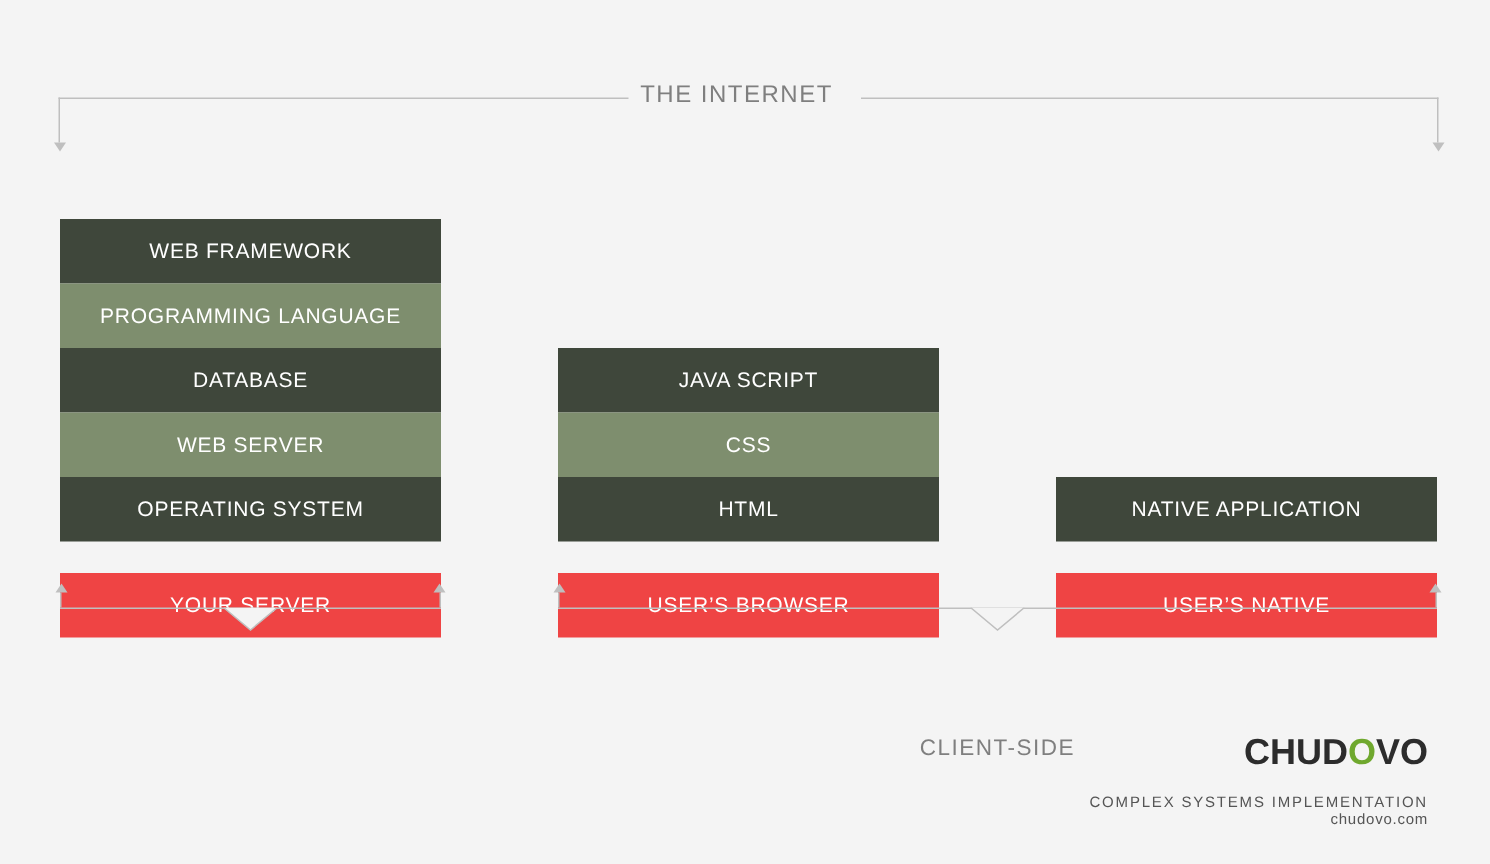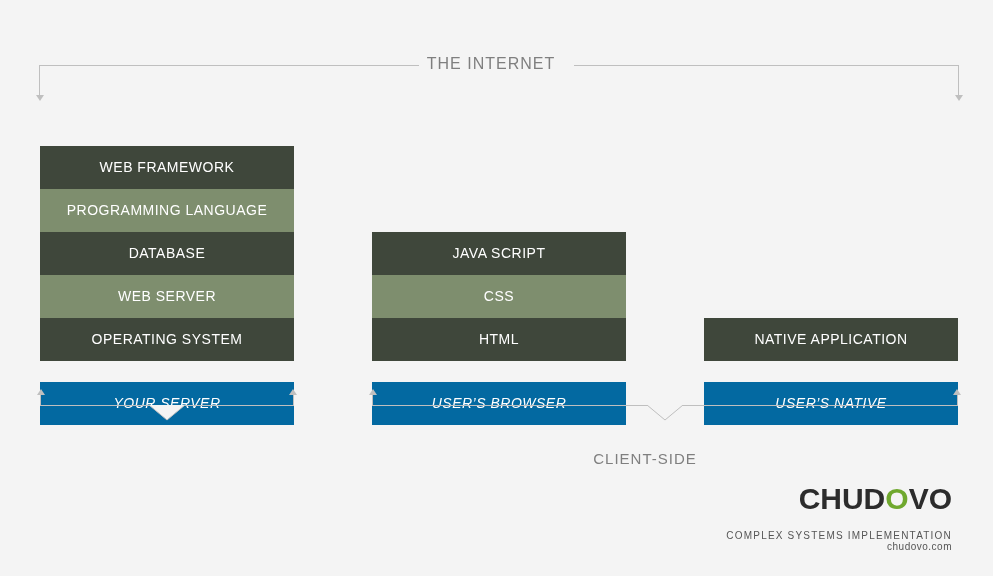--- a/index.html
+++ b/index.html
@@ -66,21 +66,21 @@
     line-height: 43px;
     text-align: center;
     color: #fff;
     font-size: 14px;
     letter-spacing: 0.5px;
     font-weight: 500;
     margin-top: 40px;
   }
   .dark { background: #3f473b; }
   .olive { background: #7e8e6e; }
-  .gray { background: #0369a1; font-style: italic; }
+  .gray { background: #ef4444; }
 
   .r1 { top: 106px; }
   .r2 { top: 149px; }
   .r3 { top: 192px; }
   .r4 { top: 235px; }
   .r5 { top: 278px; }
   .r6 { top: 342px; }
 
   .posrow { position: absolute; width: 254px; }
 
@@ -129,32 +129,32 @@
 
   .bottom-label {
     position: absolute;
     top: 450px;
     color: #7f7f7f;
     font-size: 15px;
     letter-spacing: 1px;
     text-align: center;
   }
   .bottom-label.server { left: 40px; width: 254px; }
-  .bottom-label.client { left: 352px; width: 586px; }
+  .bottom-label.client { left: 372px; width: 586px; margin-top: 40px; }
 
   .logo {
     position: absolute;
     right: 30px;
     bottom: 24px;
     text-align: right;
   }
   .logo .brand {
     font-family: Arial, Helvetica, sans-serif;
     font-weight: 900;
-    font-size: 30px;
+    font-size: 24px;
     letter-spacing: 0px;
     color: #2c2c2c;
     line-height: 1;
   }
   .logo .brand .g1 { color: #6fa82e; }
   .logo .tag {
     font-size: 10px;
     color: #555;
     letter-spacing: 1.2px;
     margin-top: 16px;

